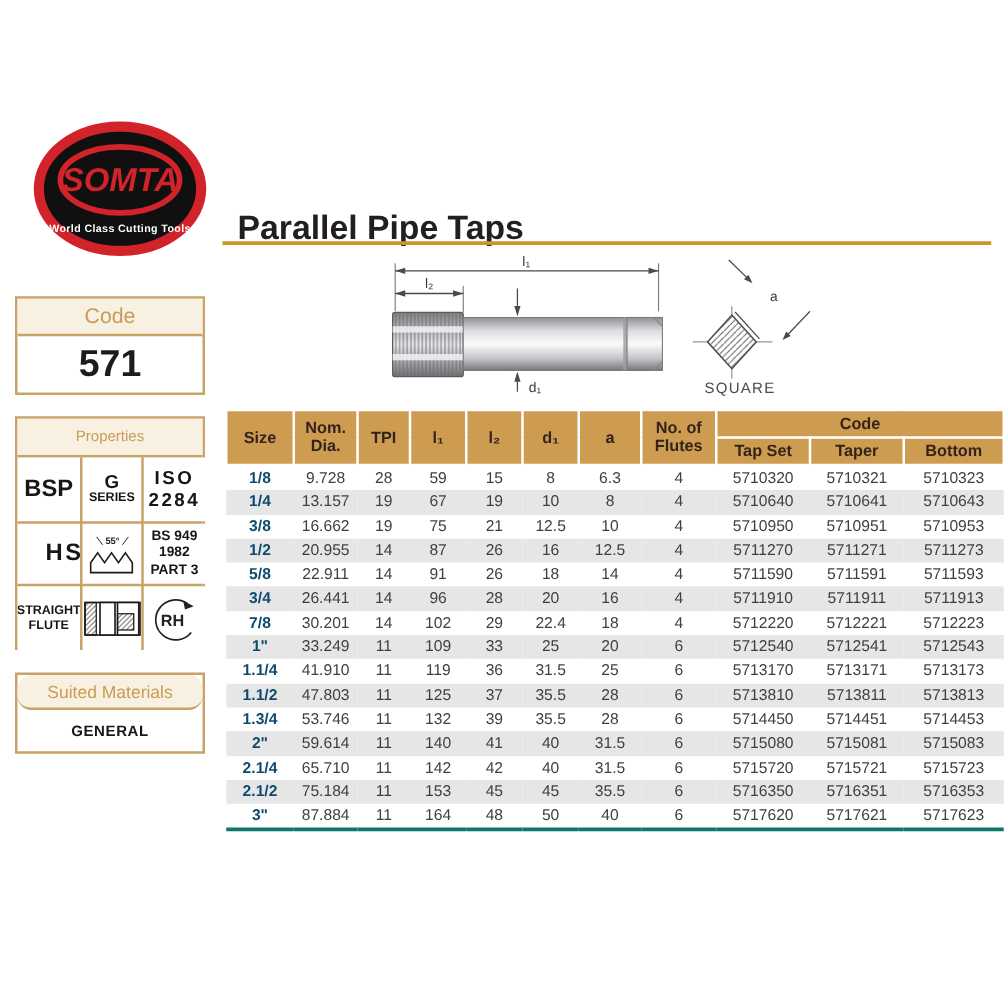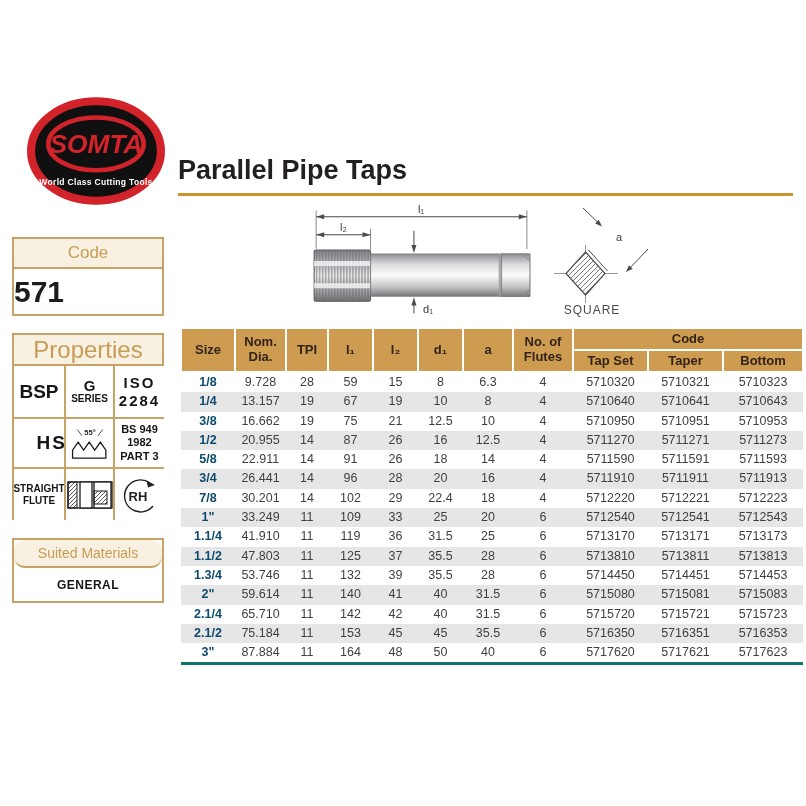--- a/index.html
+++ b/index.html
@@ -1,35 +1,35 @@
 <!DOCTYPE html>
 <html><head>
 <meta charset="utf-8">
 <style>
   html,body{margin:0;padding:0;background:#ffffff;}
   body{width:806px;height:806px;font-family:"Liberation Sans",sans-serif;}
   .page{position:relative;width:806px;height:768px;background:#fff;overflow:hidden;}
 
   .logo{position:absolute;left:26px;top:96px;width:140px;height:110px;}
 
-  .title{position:absolute;left:178px;top:155px;margin:0;font-size:27px;font-weight:bold;color:#231F20;}
+  .title{position:absolute;left:178px;top:155px;margin:12px;font-size:27px;font-weight:bold;color:#231F20;}
   .title-rule{position:absolute;left:178px;top:193px;width:615px;height:3px;background:#C9952C;}
 
   .tap-drawing{position:absolute;left:300px;top:202px;width:242px;height:114px;}
   .square-drawing{position:absolute;left:554px;top:200px;width:130px;height:124px;}
 
   .side-box{position:absolute;left:12px;width:152px;border:2px solid #C9A265;background:#fff;box-sizing:border-box;}
   .box-header{background:#F8F0E1;color:#C89C55;text-align:center;border-bottom:2px solid #C9A265;}
 
   .code-box{top:237px;height:79px;}
   .code-box .box-header{font-size:17px;height:28px;line-height:28px;}
-  .code-value{font-size:30px;font-weight:bold;color:#1c1c1c;line-height:45px;}
+  .code-value{font-size:30px;font-weight:bold;color:#1c1c1c;text-align:center;line-height:45px;}
 
   .props-box{top:333px;height:187px;}
-  .props-box .box-header{font-size:24px;height:29px;line-height:29px;}
+  .props-box .box-header{font-size:12px;height:29px;line-height:29px;}
   .prop-grid{display:grid;grid-template-columns:50px 47px 49px;grid-template-rows:51px 48px 51px;gap:2px;background:#C9A265;}
   .pcell{background:#fff;display:flex;flex-direction:column;align-items:center;justify-content:center;text-align:right;color:#161616;overflow:hidden;}
   .p-big{font-size:19px;font-weight:bold;}
   .p-spread{letter-spacing:2px;padding-left:40px;}
   .p-g-top{font-size:15px;font-weight:bold;line-height:1.05;}
   .p-g-bot{font-size:10px;font-weight:bold;line-height:1.05;}
   .p-iso{font-size:15px;font-weight:bold;letter-spacing:2px;line-height:1.15;}
   .p-std{font-size:11px;font-weight:bold;line-height:1.2;}
   .p-flute{font-size:10px;font-weight:bold;line-height:1.2;}
 

